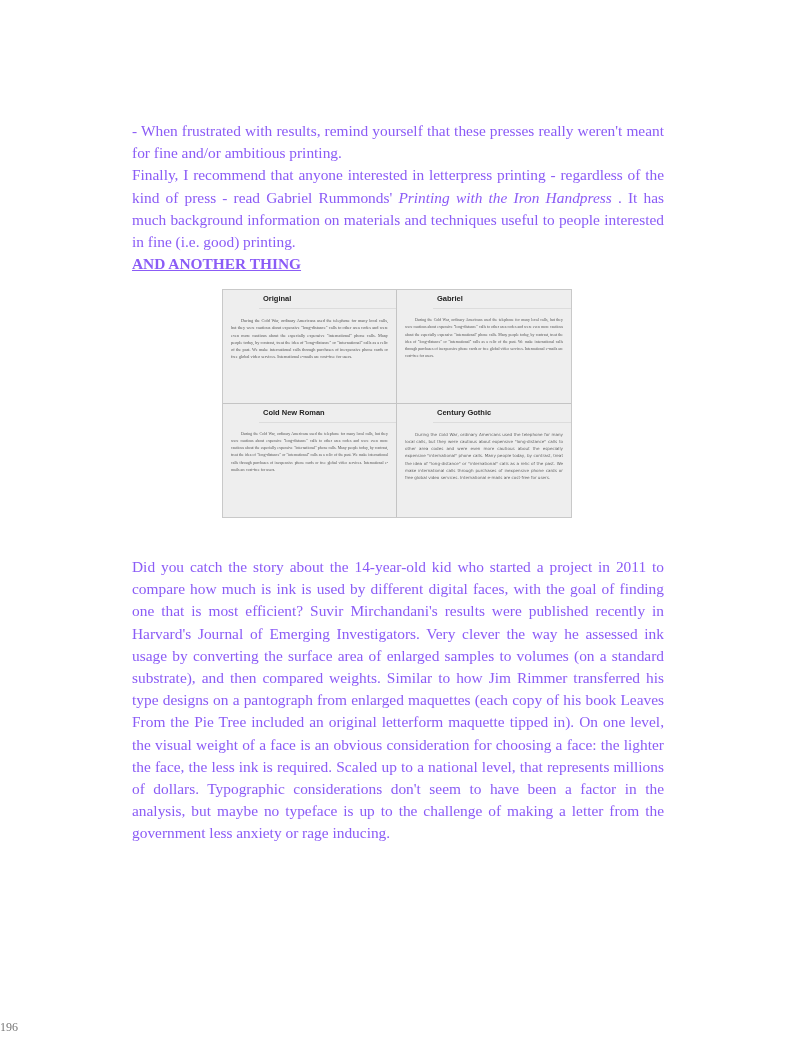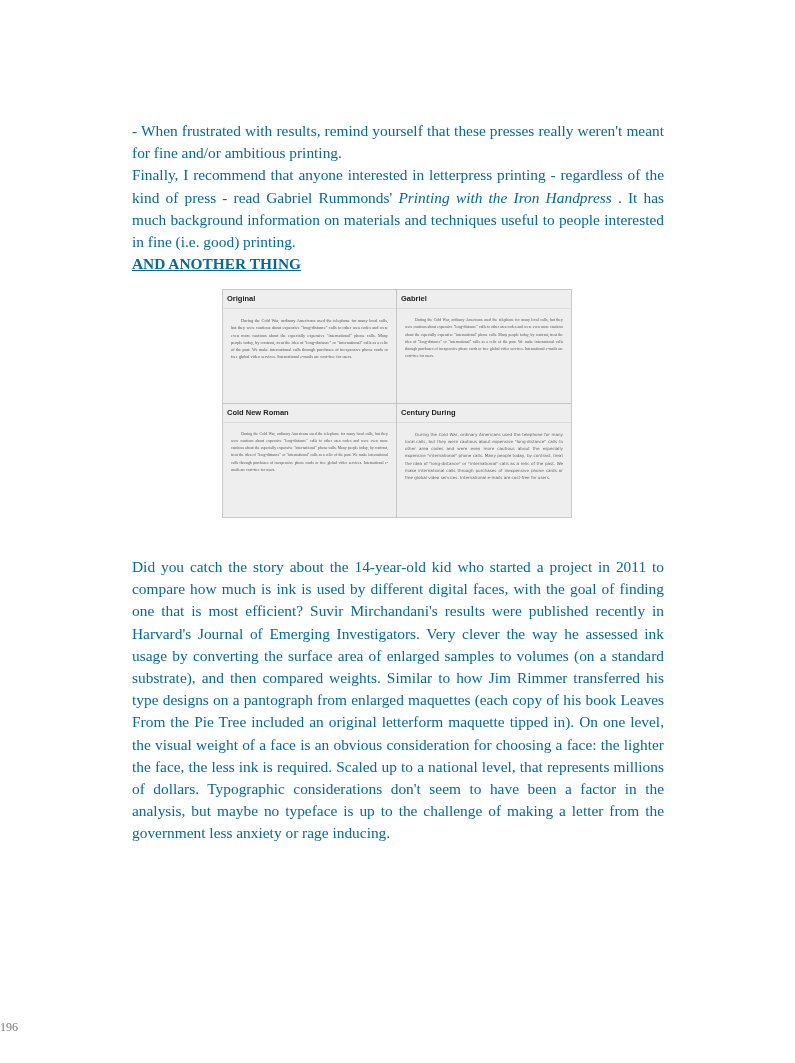--- a/index.html
+++ b/index.html
@@ -1,40 +1,40 @@
 <!DOCTYPE html>
 <html><head>
   <meta charset="utf-8">
   <style>
     html, body { margin: 0; padding: 0; background: #ffffff; }
     body { width: 795px; height: 1063px; position: relative; overflow: hidden; }
     .page { position: absolute; left: 0; top: 0; width: 795px; height: 1063px; background: #fff; }
     .text {
       position: absolute; left: 132px; width: 532px;
       font-family: "Liberation Serif", "DejaVu Serif", serif;
-      font-size: 15.4px; line-height: 22.2px; color: #0369a1;
+      font-size: 15.4px; line-height: 22.2px; color: #8b5cf6;
       text-align: justify;
     }
     .text p { margin: 0; }
     .block1 { top: 120px; }
     .heading { font-weight: bold; text-decoration: underline; }
     .block2 { top: 556px; }
     em { }
     .figure {
       position: absolute; left: 222px; top: 289px; width: 350px; height: 229px;
       background: #eeeeee; border: 1px solid #c9c9c9; box-sizing: border-box;
       display: grid; grid-template-columns: 1fr 1fr; grid-template-rows: 1fr 1fr;
     }
     .cell { border-right: 1px solid #c4c4c4; border-bottom: 1px solid #c4c4c4; position: relative; overflow: hidden; }
     .cell:nth-child(2n) { border-right: none; }
     .cell:nth-child(n+3) { border-bottom: none; }
     .cell-title {
       font-family: "Liberation Sans", "DejaVu Sans", sans-serif; font-weight: bold;
       font-size: 7.5px; color: #222; padding: 3px 4px 4px 4px;
-      border-bottom: 1px solid #dcdcdc; height: 11px; line-height: 11px;
+      border-bottom: 1px solid #dcdcdc; height: 11px; line-height: 11px; margin-left: 36px;
     }
     .cell-body {
       margin: 8px 8px 0 8px; font-size: 4.3px; line-height: 7.3px; color: #555;
       text-align: justify; text-indent: 10px;
     }
     .serif { font-family: "Liberation Serif", serif; }
     .sans { font-family: "DejaVu Sans", sans-serif; font-size: 4.1px; color: #666; }
     .tight { font-size: 3.9px; }
     .page-number {
       position: absolute; top: 1020px; left: 0; width: 795px; text-align: left;
@@ -59,21 +59,21 @@
     </div>
     <div class="cell">
       <div class="cell-title">Gabriel</div>
       <div class="cell-body serif tight">During the Cold War, ordinary Americans used the telephone for many local calls, but they were cautious about expensive "long-distance" calls to other area codes and were even more cautious about the especially expensive "international" phone calls. Many people today, by contrast, treat the idea of "long-distance" or "international" calls as a relic of the past. We make international calls through purchases of inexpensive phone cards or free global video services. International e-mails are cost-free for users.</div>
     </div>
     <div class="cell">
       <div class="cell-title">Cold New Roman</div>
       <div class="cell-body serif tight">During the Cold War, ordinary Americans used the telephone for many local calls, but they were cautious about expensive "long-distance" calls to other area codes and were even more cautious about the especially expensive "international" phone calls. Many people today, by contrast, treat the idea of "long-distance" or "international" calls as a relic of the past. We make international calls through purchases of inexpensive phone cards or free global video services. International e-mails are cost-free for users.</div>
     </div>
     <div class="cell">
-      <div class="cell-title">Century During</div>
+      <div class="cell-title">Century Gothic</div>
       <div class="cell-body sans">During the Cold War, ordinary Americans used the telephone for many local calls, but they were cautious about expensive "long-distance" calls to other area codes and were even more cautious about the especially expensive "international" phone calls. Many people today, by contrast, treat the idea of "long-distance" or "international" calls as a relic of the past. We make international calls through purchases of inexpensive phone cards or free global video services. International e-mails are cost-free for users.</div>
     </div>
   </div>
 
   <div class="text block2">
     <p>Did you catch the story about the 14-year-old kid who started a project in 2011 to compare how much is ink is used by different digital faces, with the goal of finding one that is most efficient? Suvir Mirchandani's results were published recently in Harvard's Journal of Emerging Investigators. Very clever the way he assessed ink usage by converting the surface area of enlarged samples to volumes (on a standard substrate), and then compared weights. Similar to how Jim Rimmer transferred his type designs on a pantograph from enlarged maquettes (each copy of his book Leaves From the Pie Tree included an original letterform maquette tipped in). On one level, the visual weight of a face is an obvious consideration for choosing a face: the lighter the face, the less ink is required. Scaled up to a national level, that represents millions of dollars. Typographic considerations don't seem to have been a factor in the analysis, but maybe no typeface is up to the challenge of making a letter from the government less anxiety or rage inducing.</p>
   </div>
 
   <div class="page-number">196</div>
 </div>

